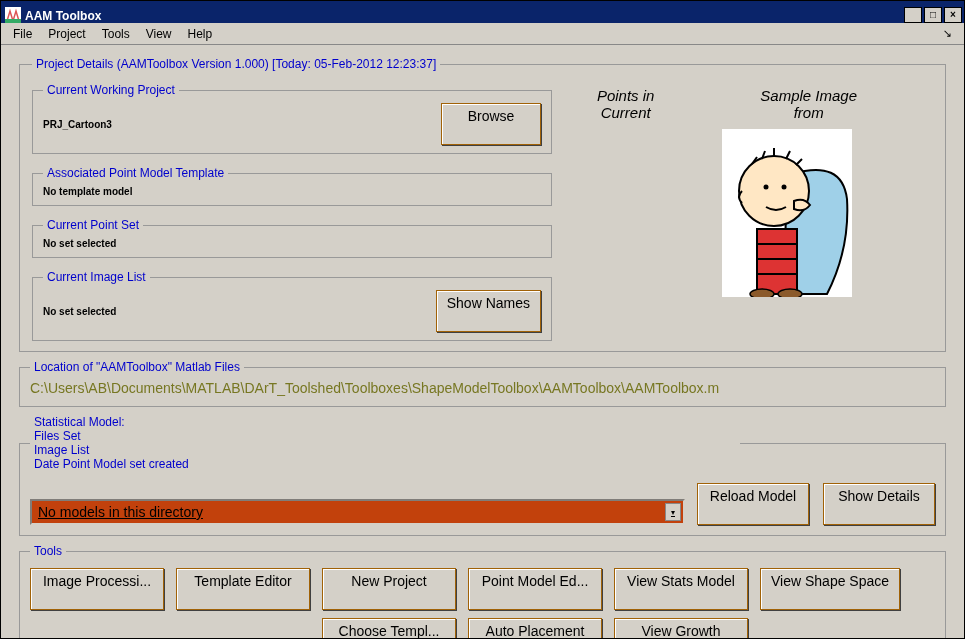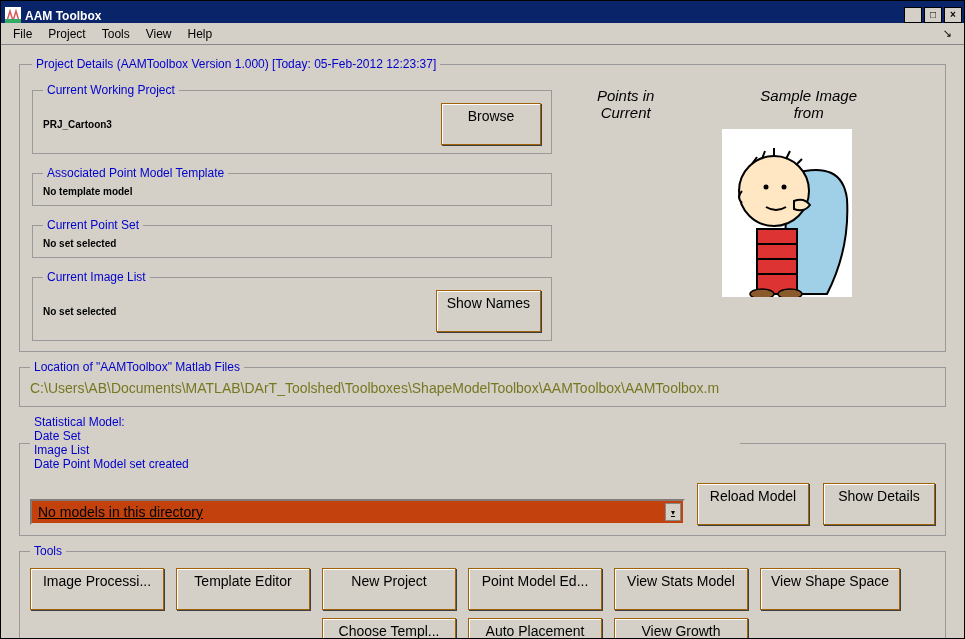--- a/index.html
+++ b/index.html
@@ -220,21 +220,21 @@
 
   <fieldset style="padding:4px 10px 8px 10px">
     <legend>Location of "AAMToolbox" Matlab Files</legend>
     <div class="loc-path">C:\Users\AB\Documents\MATLAB\DArT_Toolshed\Toolboxes\ShapeModelToolbox\AAMToolbox\AAMToolbox.m</div>
   </fieldset>
 
   <fieldset style="padding:4px 10px 10px 10px">
     <legend style="width:710px;">
       <span class="stat-hdr" style="display:inline-flex; width:100%;flex-direction:column;">
         <span style="width:180px">Statistical Model:</span>
-        <span style="width:170px">Date Set</span>
+        <span style="width:170px">Files Set</span>
         <span style="width:170px">Image List</span>
         <span>Date Point Model set created</span>
       </span>
     </legend>
     <div class="stat-body">
       <div class="combo" style="margin-top:16px;">
         <span>No models in this directory</span>
         <div class="arrow">▾</div>
       </div>
       <div class="stat-btns">

